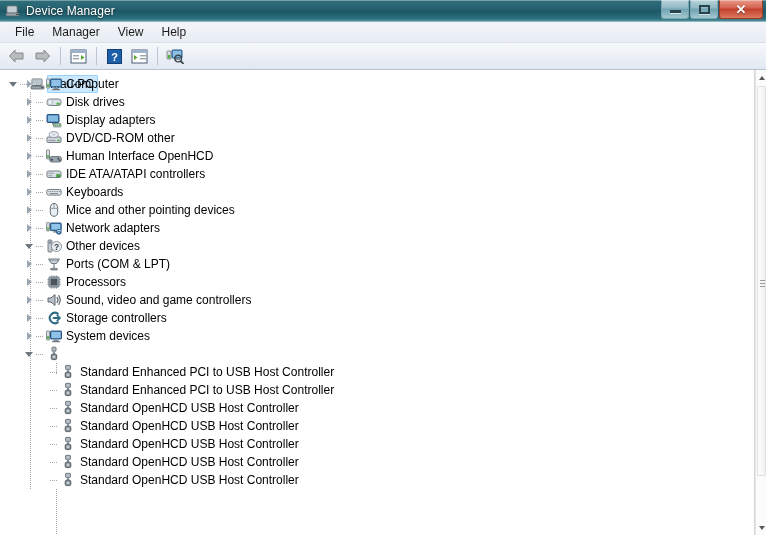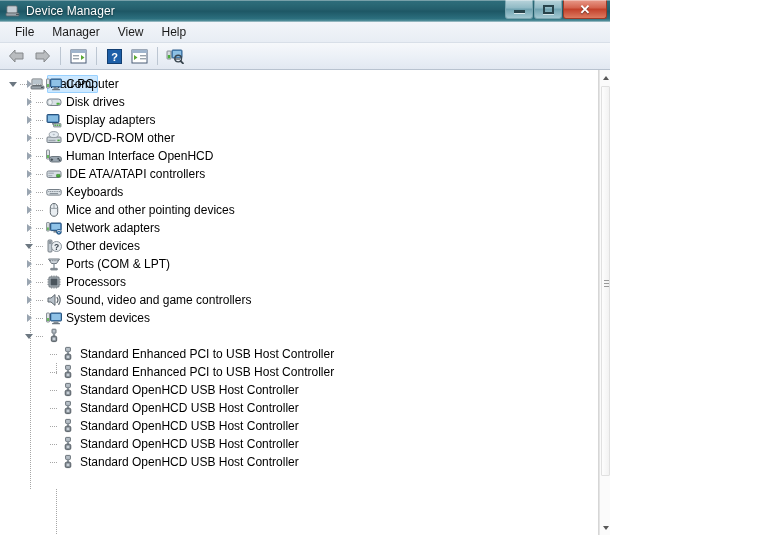--- a/index.html
+++ b/index.html
@@ -13,21 +13,21 @@
     overflow: hidden;
     font-family: "Liberation Sans", sans-serif;
     font-size: 12px;
     color: #000;
     -webkit-font-smoothing: antialiased;
   }
 
   
   .window {
     position: relative;
-    width: 610px;
+    width: 766px;
     height: 535px;
     box-sizing: border-box;
     background: #fff;
     overflow: hidden;
   }
 
   
   .titlebar {
     position: relative;
     height: 22px;
@@ -664,20 +664,32 @@
           <span class="icon">
             <svg width="16" height="16" viewBox="0 0 16 16">
               <path d="M2 6 L5 6 L9 2.6 L9 13.4 L5 10 L2 10 Z" fill="#b9c2ca" stroke="#5e676e" stroke-width="1" stroke-linejoin="round"></path>
               <path d="M11 5.4 Q13 8 11 10.6" fill="none" stroke="#5e676e" stroke-width="1.2" stroke-linecap="round"></path>
               <path d="M12.8 3.6 Q15.6 8 12.8 12.4" fill="none" stroke="#5e676e" stroke-width="1.2" stroke-linecap="round"></path>
             </svg>
           </span>
           <span class="label">Sound, video and game controllers</span>
         </div>
 
+        <div class="row lvl1">
+          <span class="exp collapsed"></span>
+          <span class="dots"></span>
+          <span class="icon">
+            <svg width="16" height="16" viewBox="0 0 16 16">
+              <path d="M11.8 3.6 A5.2 5.2 0 1 0 11.8 12.4" fill="none" stroke="#2f6b84" stroke-width="2.1" stroke-linecap="round"></path>
+              <path d="M7.5 8 L13.5 8" stroke="#2f6b84" stroke-width="1.9" stroke-linecap="round"></path>
+              <path d="M11.3 5.3 L14 8 L11.3 10.7" fill="none" stroke="#2f6b84" stroke-width="1.7" stroke-linecap="round" stroke-linejoin="round"></path>
+            </svg>
+          </span>
+          <span class="label">Storage controllers</span>
+        </div>
 
         <div class="row lvl1">
           <span class="exp collapsed"></span>
           <span class="dots"></span>
           <span class="icon">
             <svg width="16" height="16" viewBox="0 0 16 16">
               <rect x="0.5" y="3" width="3" height="9" rx="0.6" fill="#dde2e7" stroke="#6d767e" stroke-width="0.8"></rect>
               <rect x="1.2" y="8" width="1.6" height="3" fill="#4caf3e"></rect>
               <rect x="4.5" y="3" width="11" height="8" rx="0.8" fill="#4d86bb" stroke="#2b5680" stroke-width="1"></rect>
               <rect x="5.5" y="4" width="9" height="6" fill="#8fc2e6"></rect>

